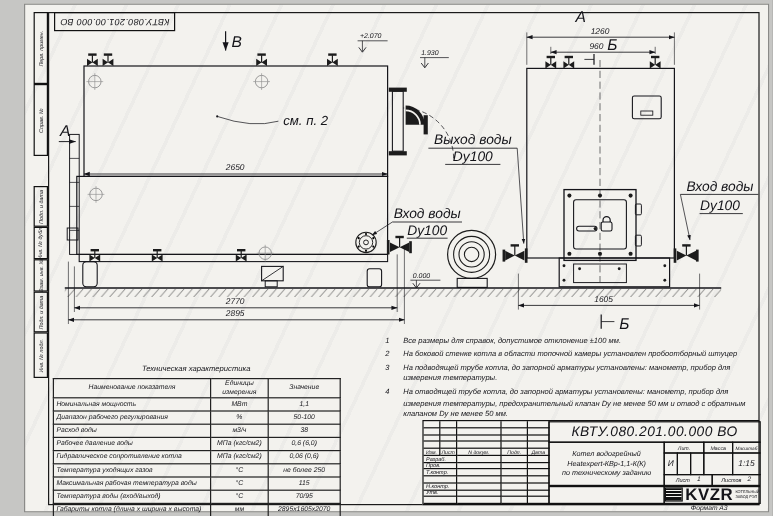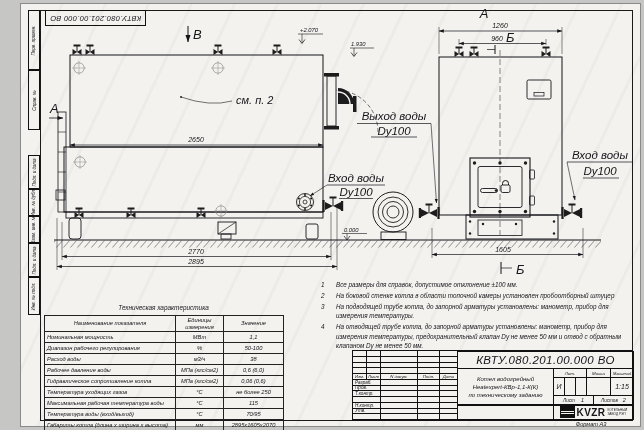--- a/index.html
+++ b/index.html
@@ -56,21 +56,21 @@
   .tb-lit1{left:200px;top:26.2px;width:12px;height:19px;font-size:7px;}
   .tb-lit2{left:211px;top:26.2px;width:12px;height:19px;}
   .tb-lit3{left:222px;top:26.2px;width:12px;height:19px;}
   .tb-mass-v{left:233px;top:26.2px;width:25px;height:19px;}
   .tb-scale-v{left:257px;top:26.2px;width:24px;height:19px;font-size:7px;}
   .tb-sh1{left:200px;top:44.4px;width:41px;height:10px;font-size:4.6px;gap:6px;}
   .tb-sh2{left:240px;top:44.4px;width:41px;height:10px;font-size:4.6px;gap:5px;}
   .tb-logo{left:200px;top:53.6px;width:81px;height:15px;font-style:normal;gap:2px;}
   .logo-mark{width:13px;height:10px;background:repeating-linear-gradient(180deg,#101010 0 1.7px,#f3f2ee 1.7px 2.3px);
              border:0.8px solid #101010;}
-  .logo-kvzr{font-weight:bold;font-size:10px;letter-spacing:.4px;}
+  .logo-kvzr{font-weight:bold;font-size:14px;letter-spacing:.4px;}
   .logo-sub{font-size:3.2px;line-height:1.25;text-align:left;}
   .format{position:absolute;left:552px;top:420.5px;width:78px;text-align:center;
           font-size:5.6px;font-style:italic;color:#15151a;}
 </style>
 </head>
 <body>
 
 <div class="stage">
   <div class="sheet"></div>
   <div class="frame"></div>

